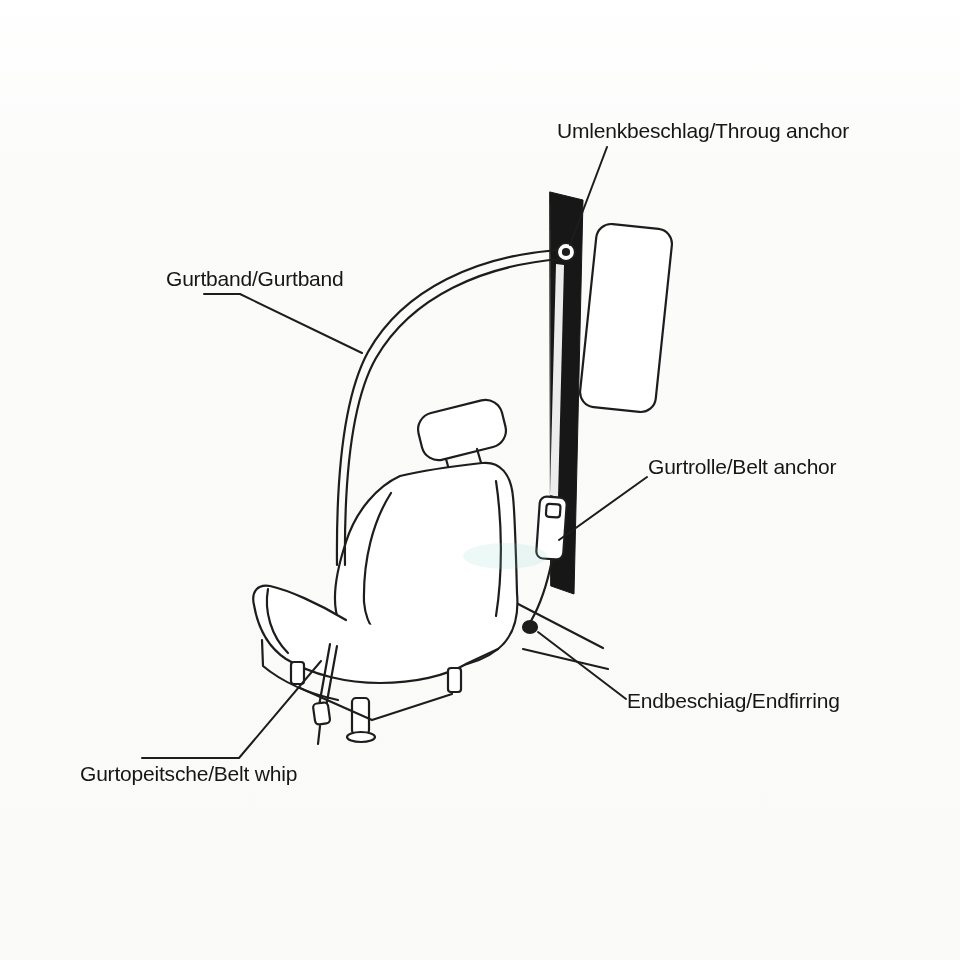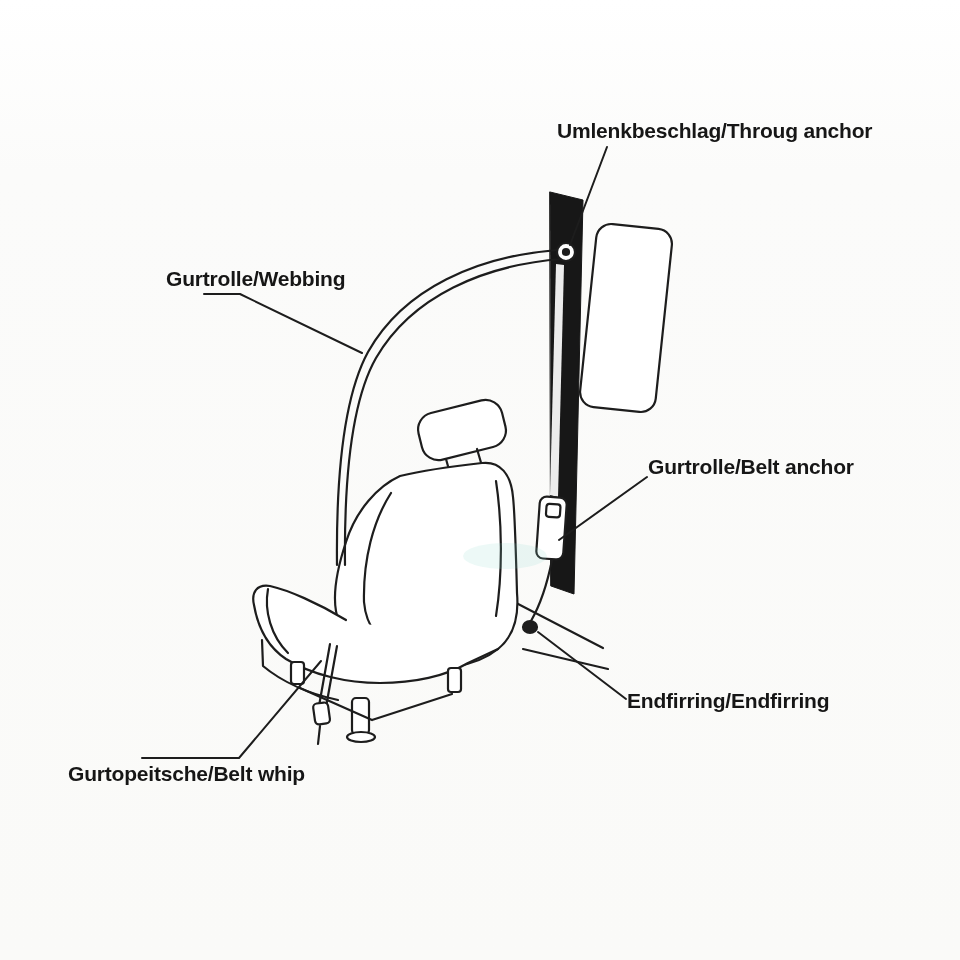--- a/index.html
+++ b/index.html
@@ -17,21 +17,21 @@
   }
   .art {
     position: absolute;
     inset: 0;
     width: 960px;
     height: 960px;
   }
   .label {
     position: absolute;
     font-family: "Liberation Sans", sans-serif;
-    font-weight: 700;
+    font-weight: 400;
     font-size: 21px;
     line-height: 1.1;
     letter-spacing: -0.2px;
     color: #161616;
     white-space: nowrap;
     user-select: none;
   }
 </style>
 </head>
 <body>
@@ -113,21 +113,21 @@
         <polyline points="204,294 240,294 362,353" fill="none"></polyline>
         <line x1="647" y1="477" x2="559" y2="540"></line>
         <line x1="626" y1="699" x2="538" y2="632"></line>
         <polyline points="142,758 239,758 321,661" fill="none"></polyline>
       </g>
     </g>
   </svg>
 
   <div class="label" style="left:557px; top:119px">Umlenkbeschlag/Throug anchor</div>
 
-  <div class="label" style="left:166px; top:267px">Gurtrolle/Webbing</div>
+  <div class="label" style="left:166px; top:267px">Gurtband/Gurtband</div>
 
   <div class="label" style="left:648px; top:455px">Gurtrolle/Belt anchor</div>
 
-  <div class="label" style="left:627px; top:689px">Endfirring/Endfirring</div>
+  <div class="label" style="left:627px; top:689px">Endbeschiag/Endfirring</div>
 
-  <div class="label" style="left:68px; top:762px">Gurtopeitsche/Belt whip</div>
+  <div class="label" style="left:80px; top:762px">Gurtopeitsche/Belt whip</div>
 
 </div>
 
 </body></html>

